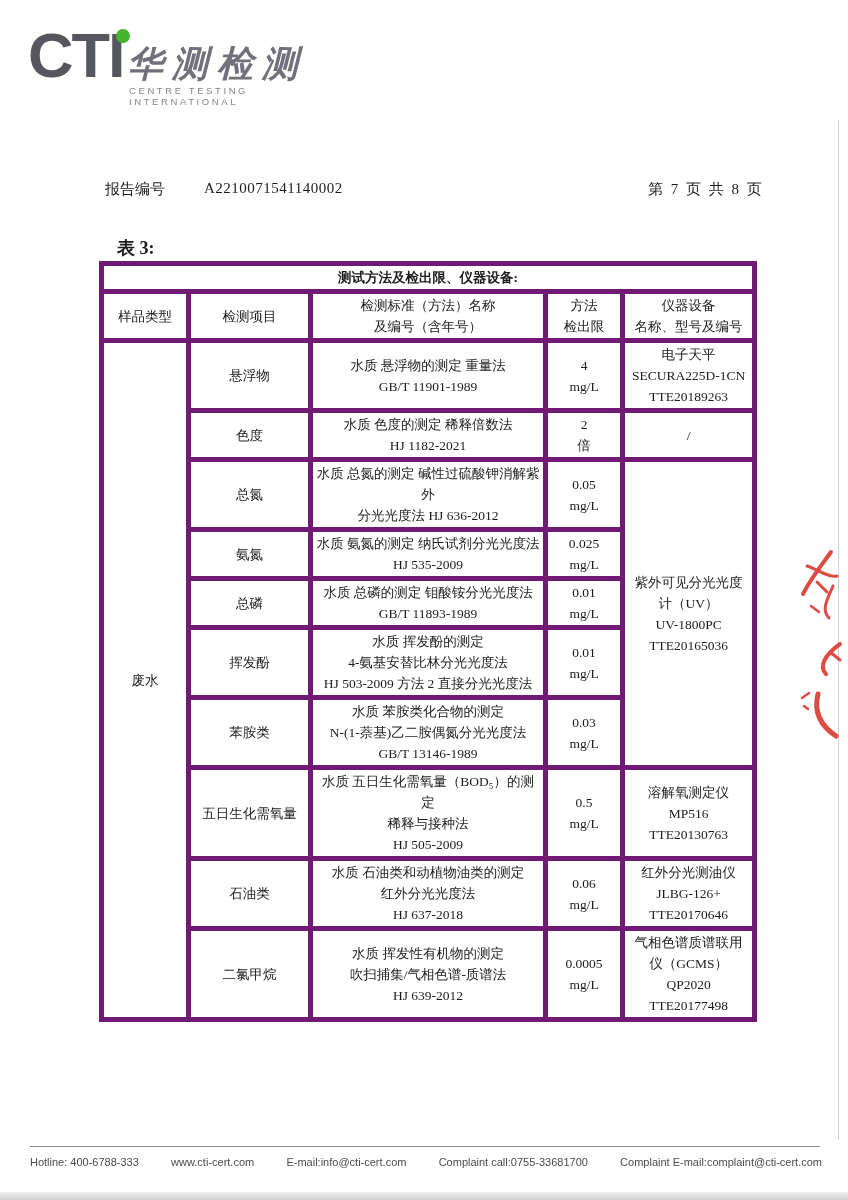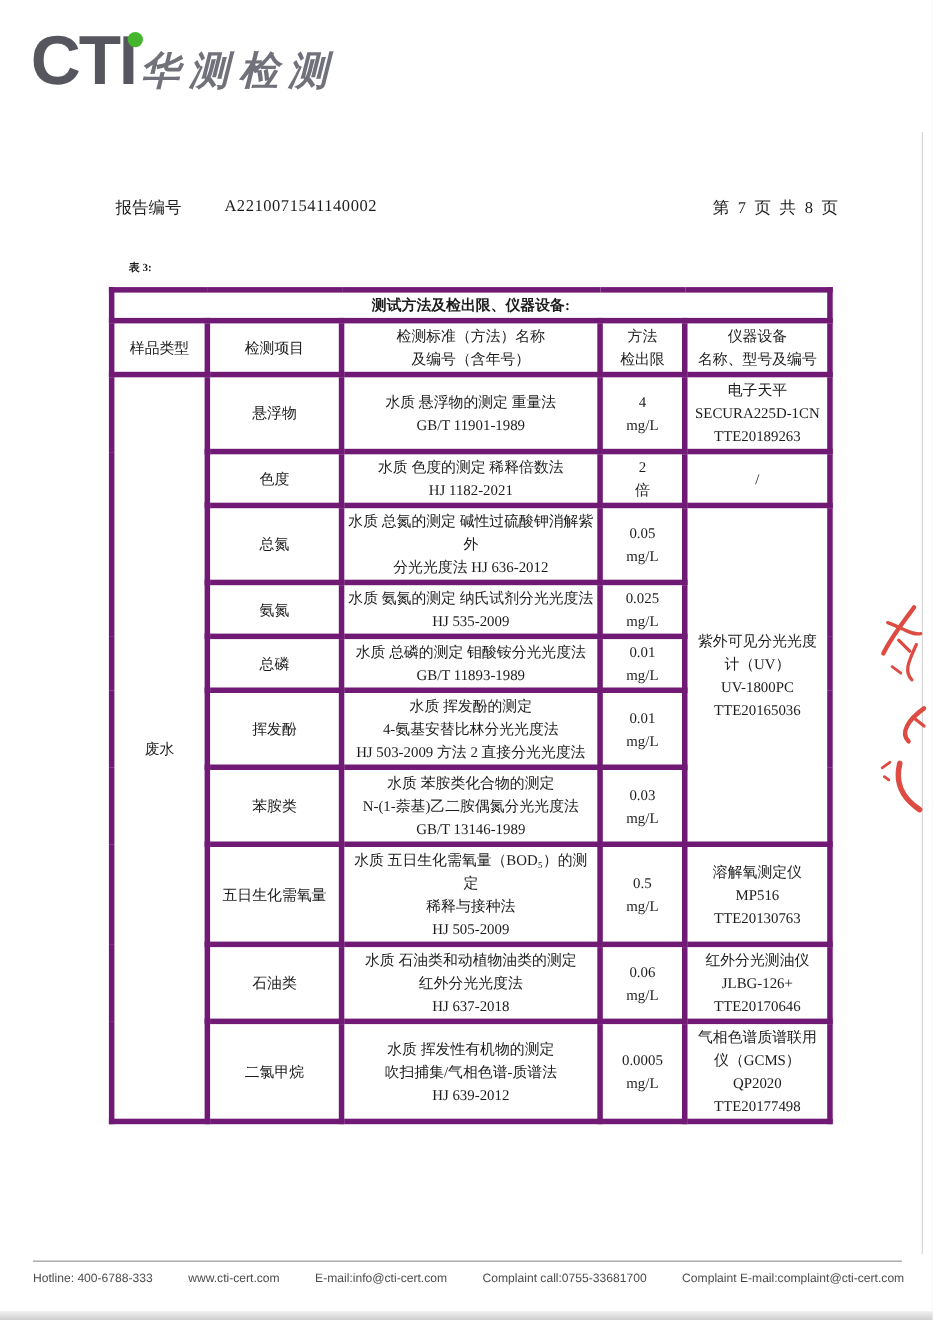--- a/index.html
+++ b/index.html
@@ -38,21 +38,21 @@
     position: absolute; left: 101px; top: 53px;
     font-size: 9.5px; letter-spacing: 2.6px; color: #84848e;
     font-family: "Liberation Sans", "DejaVu Sans", sans-serif;
   }
   
   .report-line { position: absolute; left: 0; top: 180px; width: 100%; height: 22px; font-size: 15px; }
   .report-label { position: absolute; left: 105px; }
   .report-number { position: absolute; left: 204px; letter-spacing: 0.5px; }
   .page-info { position: absolute; left: 628px; letter-spacing: 2px; margin-left: 20px; }
   
-  .table-caption { position: absolute; left: 117px; top: 236px; font-size: 10px; font-weight: 700; }
+  .table-caption { position: absolute; left: 117px; top: 236px; font-size: 18px; font-weight: 700; }
   table.methods {
     position: absolute; left: 99px; top: 261px;
     width: 653px; table-layout: fixed;
     border-collapse: collapse;
     font-size: 13.5px;
   }
   table.methods td {
     border: 5px solid #701a75;
     text-align: center; vertical-align: middle;
     padding: 1px 3px; line-height: 21px;
@@ -77,20 +77,21 @@
 </style>
 </head>
 <body>
 
 <div class="page">
 
   <div class="logo">
     <div class="logo-cti">CTI</div>
     <div class="logo-dot"></div>
     <div class="logo-cn">华测检测</div>
+    <div class="logo-en">CENTRE TESTING INTERNATIONAL</div>
   </div>
 
   <div class="report-line">
     <span class="report-label">报告编号</span>
     <span class="report-number">A2210071541140002</span>
     <span class="page-info">第 7 页 共 8 页</span>
   </div>
 
   <div class="table-caption">表 3:</div>
 

